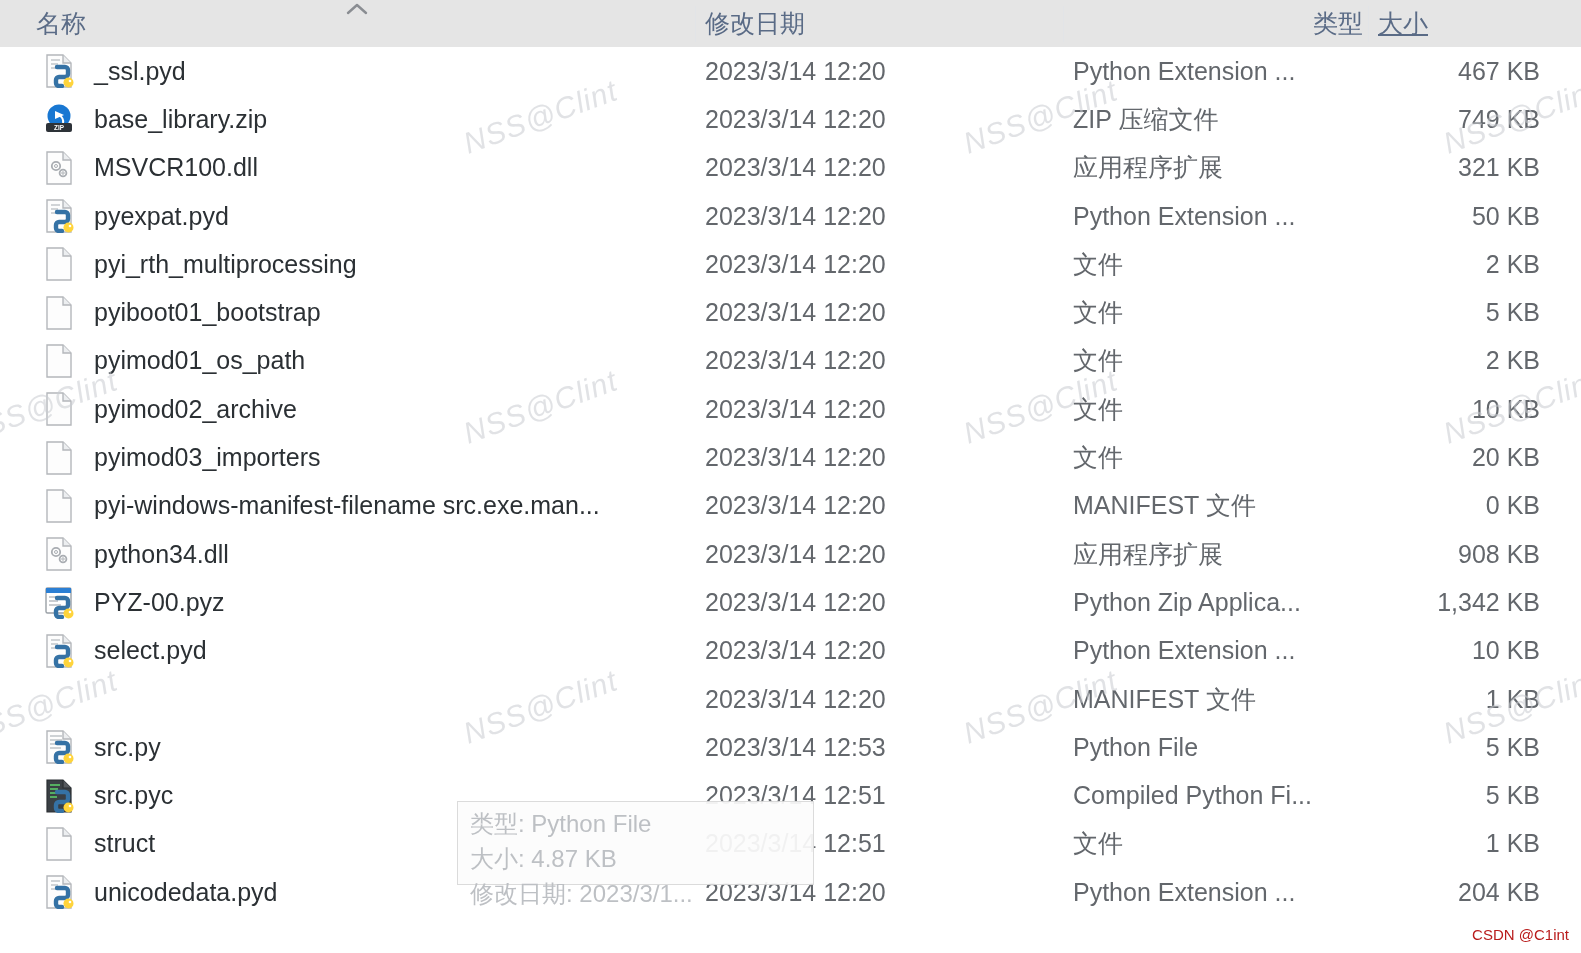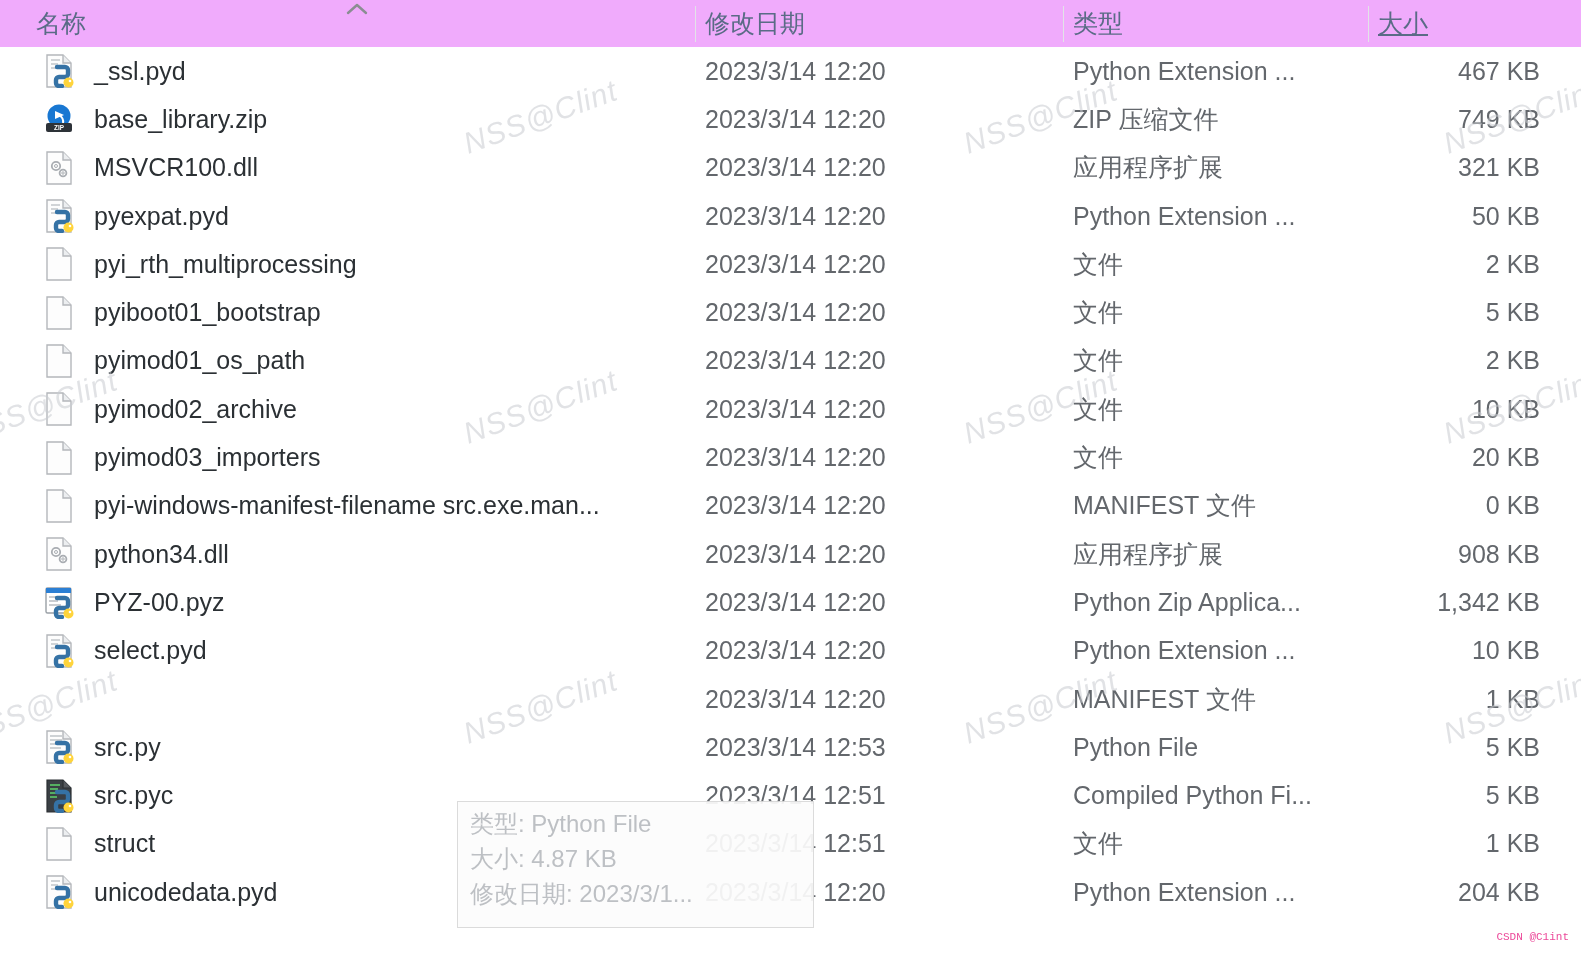--- a/index.html
+++ b/index.html
@@ -32,21 +32,21 @@
     letter-spacing:1px;
     transform:rotate(-20deg);
     white-space:nowrap;
   }
 
   
   .col-header {
     position:absolute;
     top:0; left:0;
     width:1581px; height:47px;
-    background:#f0abfc;
+    background:#e5e5e5;
     z-index:3;
   }
   .col-header .hcell {
     position:absolute;
     top:0;
     height:47px;
     display:flex;
     align-items:center;
     font-size:25px;
     color:#5a6b86;
@@ -92,41 +92,41 @@
             padding-right:24px; color:#63676c; }
 
   
   .icon { width:30px; height:34px; position:relative; flex:0 0 30px; }
   .icon svg { display:block; position:absolute; top:0; left:0; }
 
   
   .tooltip {
     position:absolute;
     left:457px; top:801px;
-    width:357px; height:127px;
+    width:357px; height:84px;
     background:#fcfcfc;
     border:1px solid #d9d9d9;
     z-index:9;
     padding:4px 10px 0 12px;
     opacity:.93;
   }
   .tooltip .tline {
     font-size:24px;
     color:#b9bcc0;
     font-family:"Liberation Sans", sans-serif;
     line-height:35px;
     white-space:nowrap;
   }
 
   .csdn {
     position:absolute;
     right:12px; bottom:10px;
-    font-size:11px;
-    color:#ec4899;
-    font-family:Liberation Mono, monospace;
+    font-size:15px;
+    color:#b91c1c;
+    font-family:Liberation Sans, sans-serif;
     z-index:10;
   }
 </style>
 </head>
 <body>
 
 <div id="explorer">
 
   <div class="wm-layer" id="wm-layer">
       <div class="wm" style="left: 460px; top: 100px; color: rgb(201, 204, 209);">NSS@Clint</div>
@@ -152,21 +152,21 @@
         <path d="M3 11 L12 3 L21 11" stroke="#8a8d92" stroke-width="2.4" fill="none" stroke-linecap="round" stroke-linejoin="round"></path>
       </svg>
     </div>
 
     <div class="hcell" style="left:36px;width:640px;">
       <span>名称</span>
     </div>
     <div class="hcell" style="left:705px;width:350px;">
       <span>修改日期</span>
     </div>
-    <div class="hcell" style="left:1073px;width:290px;">
+    <div class="hcell" style="left:1073px;width:290px;justify-content:flex-end;">
       <span>类型</span>
     </div>
     <div class="hcell" style="left:1378px;width:190px;text-decoration:underline;">
       <span>大小</span>
     </div>
   </div>
 
   <div class="rows" id="rows">
       <div class="row">
         <div class="cell c-name">

